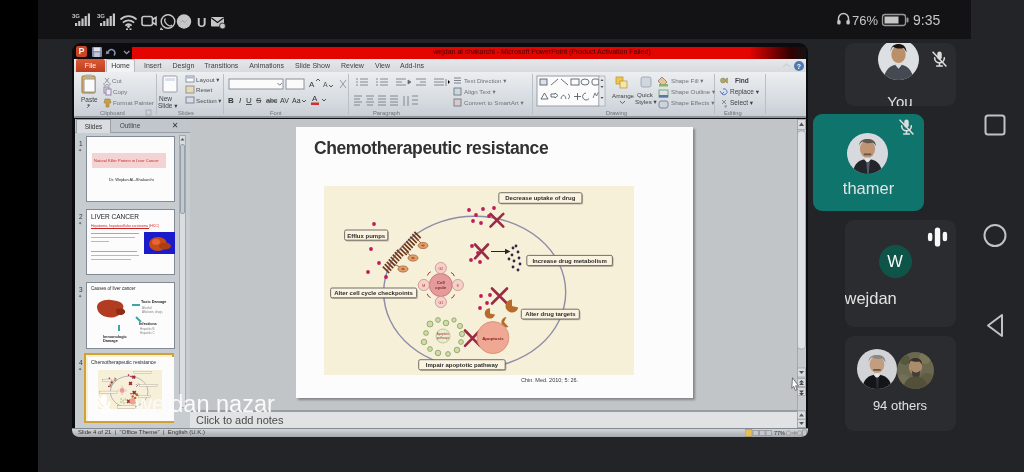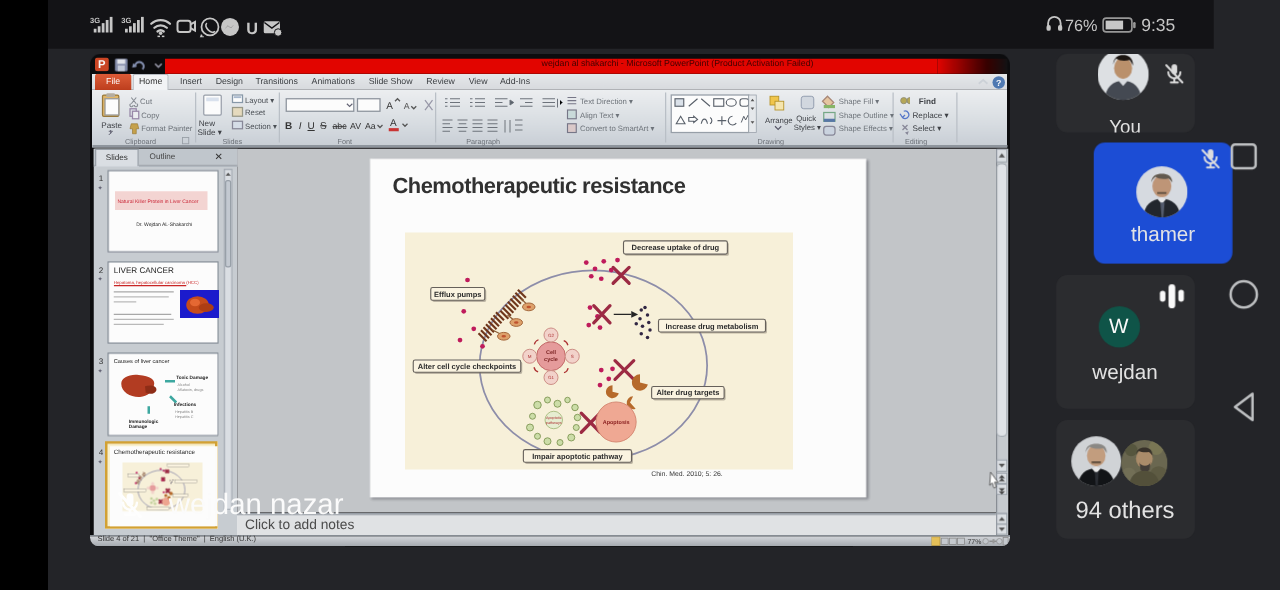--- a/index.html
+++ b/index.html
@@ -583,21 +583,21 @@
     <g stroke="#e2e2e2" stroke-width="2" fill="none" stroke-linecap="round">
       <rect x="10.2" y="3" width="5.6" height="10" rx="2.8" fill="#e2e2e2" stroke="none"></rect>
       <path d="M7 11 a6 6 0 0 0 12 0"></path>
         <path d="M13 17 V20.5"></path>
         <path d="M9.5 21 h7"></path>
         <path d="M5 4 L21 21"></path>
     </g>
   </svg>
   <div class="abs" style="left:0;top:50px;width:111px;text-align:center;font-size:15px;color:#e6e6e6">You</div>
 </div>
-<div class="abs" style="left:875px;top:113.5px;width:111px;height:97px;background:#1d4ed8;border-radius:9px;overflow:hidden">
+<div class="abs" style="left:813px;top:113.5px;width:111px;height:97px;background:#0f766e;border-radius:9px;overflow:hidden">
   <svg class="abs" style="left:34px;top:19.5px" width="41" height="41" viewBox="0 0 41 41">
     <defs>
         <clipPath id="c2">
           <circle cx="20.5" cy="20.5" r="20.5"></circle>
         </clipPath>
       </defs>
     <g clip-path="url(#c2)">
       <rect width="41" height="41" fill="#dcdfe3"></rect>
       <ellipse cx="20.5" cy="16" rx="7.6" ry="8.8" fill="#c49878"></ellipse>
       <path d="M12 13 c0.5 -5.5 4 -7 8.5 -7 s8 1.5 8.5 7 c-1.8 -2.2 -2.8 -3.3 -3.3 -3.3 c-3.5 0.9 -8 0.6 -10.2 -1.3 c-1.8 1.1 -3 3 -3.5 4.6z" fill="#655c4e"></path>
@@ -621,21 +621,21 @@
 <div class="abs" style="left:844.5px;top:220px;width:111px;height:106.5px;background:#2c2d30;border-radius:9px;overflow:hidden">
   <div class="abs" style="left:34px;top:24.5px;width:33px;height:33px;border-radius:50%;background:#11574a;opacity:0.99"></div>
     <div class="abs" style="left:34px;top:24.5px;width:33px;height:33px;color:#fff;font-size:16.5px;text-align:center;line-height:33px;opacity:0.99">W</div>
   <svg class="abs" style="left:81px;top:5px" width="24" height="24" viewBox="0 0 25 25">
     <g fill="#fff">
       <rect x="2" y="8" width="4.6" height="9" rx="2.3"></rect>
       <rect x="9.2" y="2.5" width="5.6" height="20" rx="2.8"></rect>
       <rect x="17.4" y="7" width="4.6" height="10" rx="2.3"></rect>
     </g>
   </svg>
-  <div class="abs" style="left:0;top:69px;width:111px;text-align:center;font-size:16.5px;color:#e8e8e8">wejdan</div>
+  <div class="abs" style="left:0;top:69px;width:111px;font-size:16.5px;color:#e8e8e8">wejdan</div>
 </div>
 <div class="abs" style="left:844.5px;top:336px;width:111px;height:95px;background:#2c2d30;border-radius:9px;overflow:hidden">
   <svg class="abs" style="left:12px;top:13px" width="40" height="40" viewBox="0 0 40 40">
     <defs>
         <clipPath id="c4">
           <circle cx="20" cy="20" r="20"></circle>
         </clipPath>
       </defs>
     <g clip-path="url(#c4)">
       <rect width="40" height="40" fill="#d6d9dc"></rect>
@@ -658,20 +658,20 @@
       <circle cx="8" cy="8" r="5" fill="#5a5a40"></circle>
         <circle cx="28" cy="6" r="6" fill="#7d7a58"></circle>
         <circle cx="30" cy="28" r="7" fill="#625f45"></circle>
         <circle cx="6" cy="28" r="6" fill="#76735a"></circle>
       <ellipse cx="18.5" cy="15" rx="6.7" ry="7.7" fill="#b0906e"></ellipse>
       <path d="M12 12.5 c0 -5 3 -6.5 6.5 -6.5 s6.5 1.5 6.5 6.5 c-1.5 -2 -2.5 -3 -3 -3 c-2.5 0.7 -6 0.4 -8 -1 c-1 1 -2 2.5 -2 4z" fill="#3a342c"></path>
       <path d="M14.5 17.5 c1 4 8 4 9 0 l-1 6.5 c-2 2 -5 2 -7 0z" fill="#46403a"></path>
       <path d="M6.5 37 c0 -8 5.5 -12.5 12 -12.5 s12 4.5 12 12.5z" fill="#55523c"></path>
     </g>
   </svg>
-  <div class="abs" style="left:0;top:62px;width:111px;text-align:center;font-size:19px;color:#e8e8e8">94 others</div>
+  <div class="abs" style="left:0;top:62px;width:111px;text-align:center;font-size:13px;color:#e8e8e8">94 others</div>
 </div>
 
 <svg class="abs" style="left:975px;top:105px" width="40" height="240" viewBox="0 0 40 240">
   <rect x="10.5" y="10.5" width="19" height="19" rx="2.5" fill="none" stroke="#c2c4c6" stroke-width="2"></rect>
   <circle cx="20" cy="130.5" r="10.5" fill="none" stroke="#c2c4c6" stroke-width="2"></circle>
   <path d="M27 210 L13 220.5 L27 231z" fill="none" stroke="#c2c4c6" stroke-width="2" stroke-linejoin="round"></path>
 </svg>
 
 </body></html>

